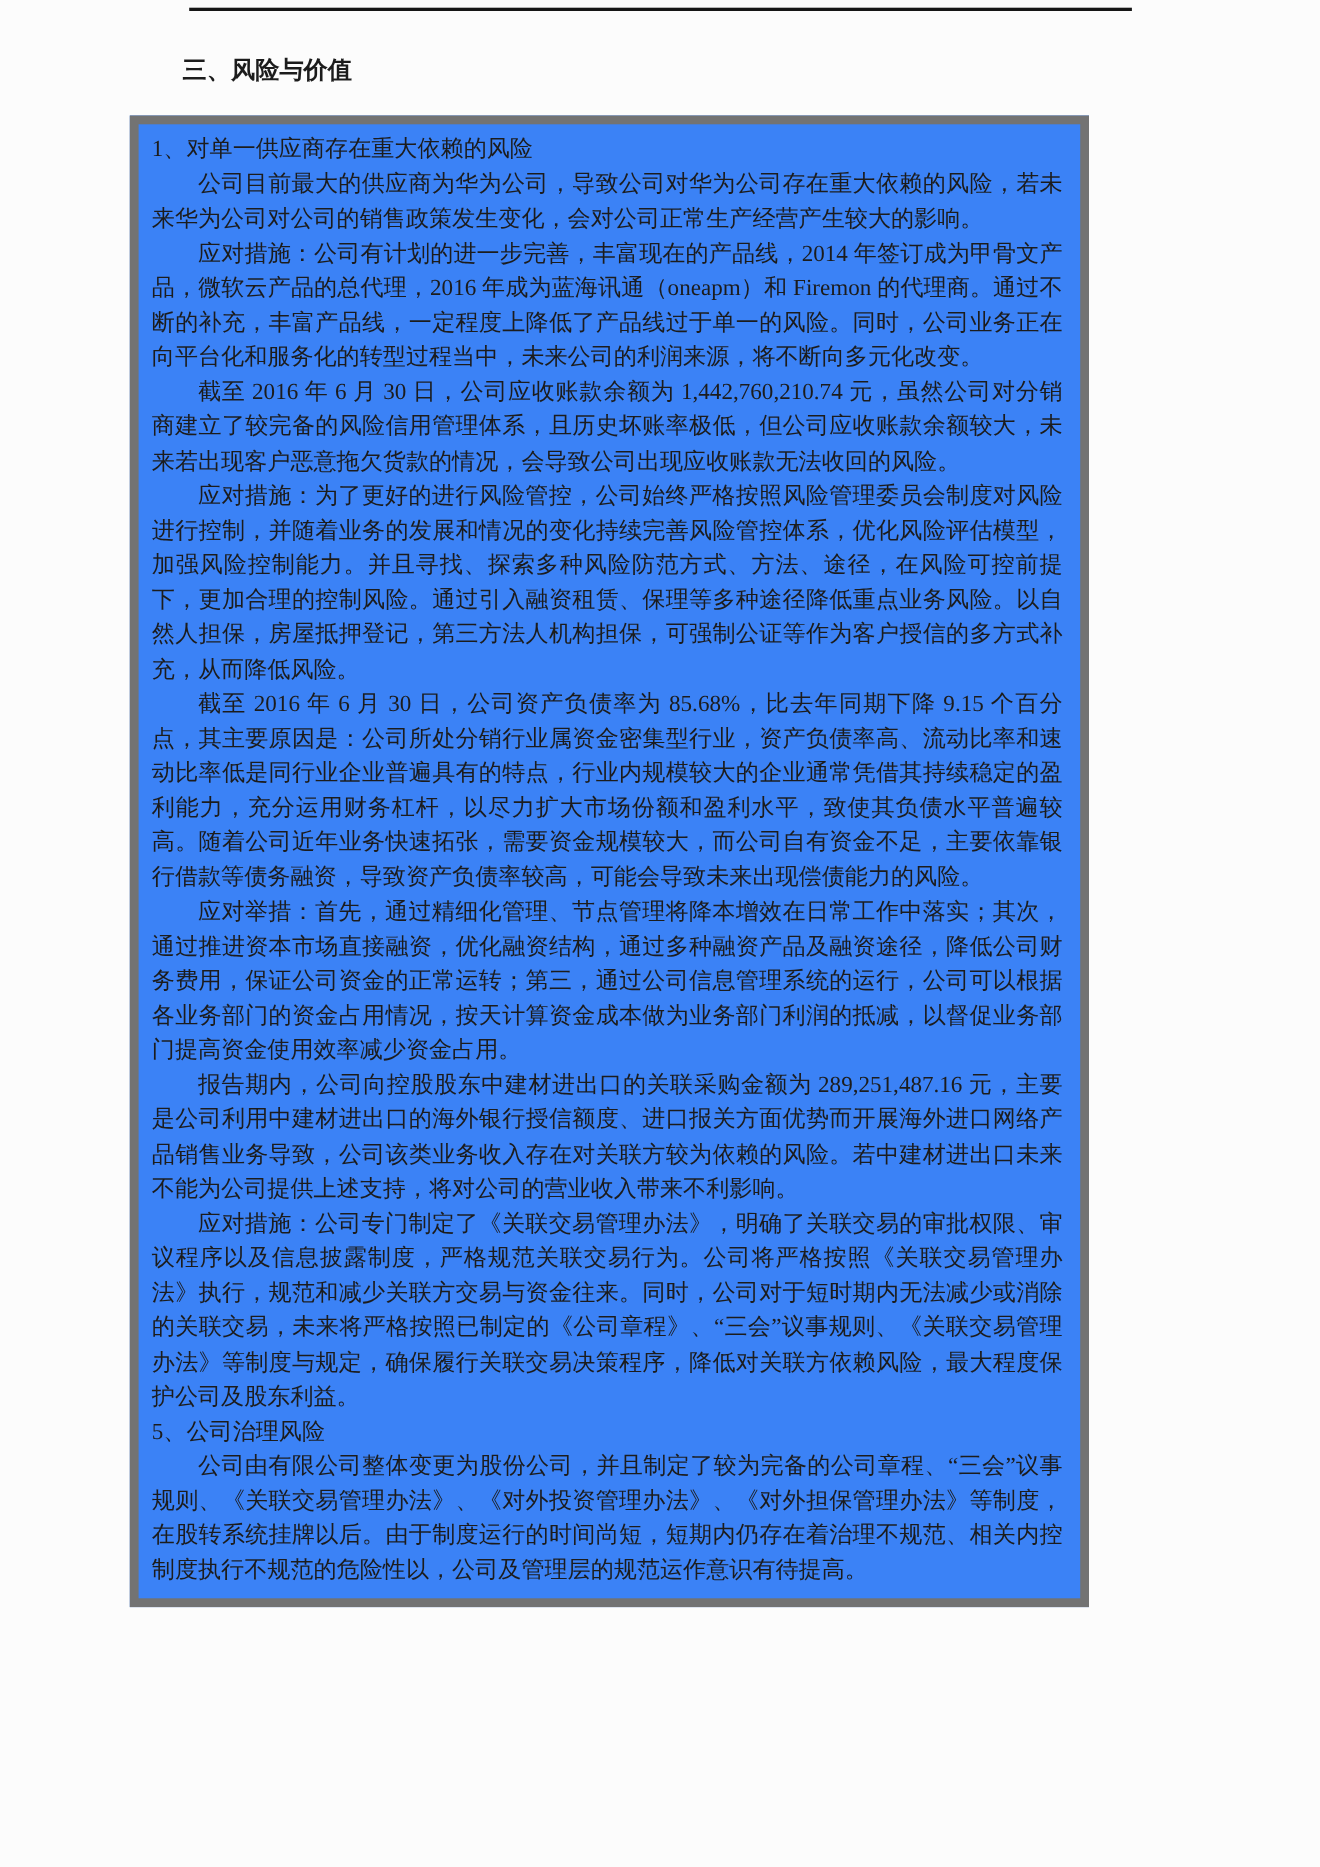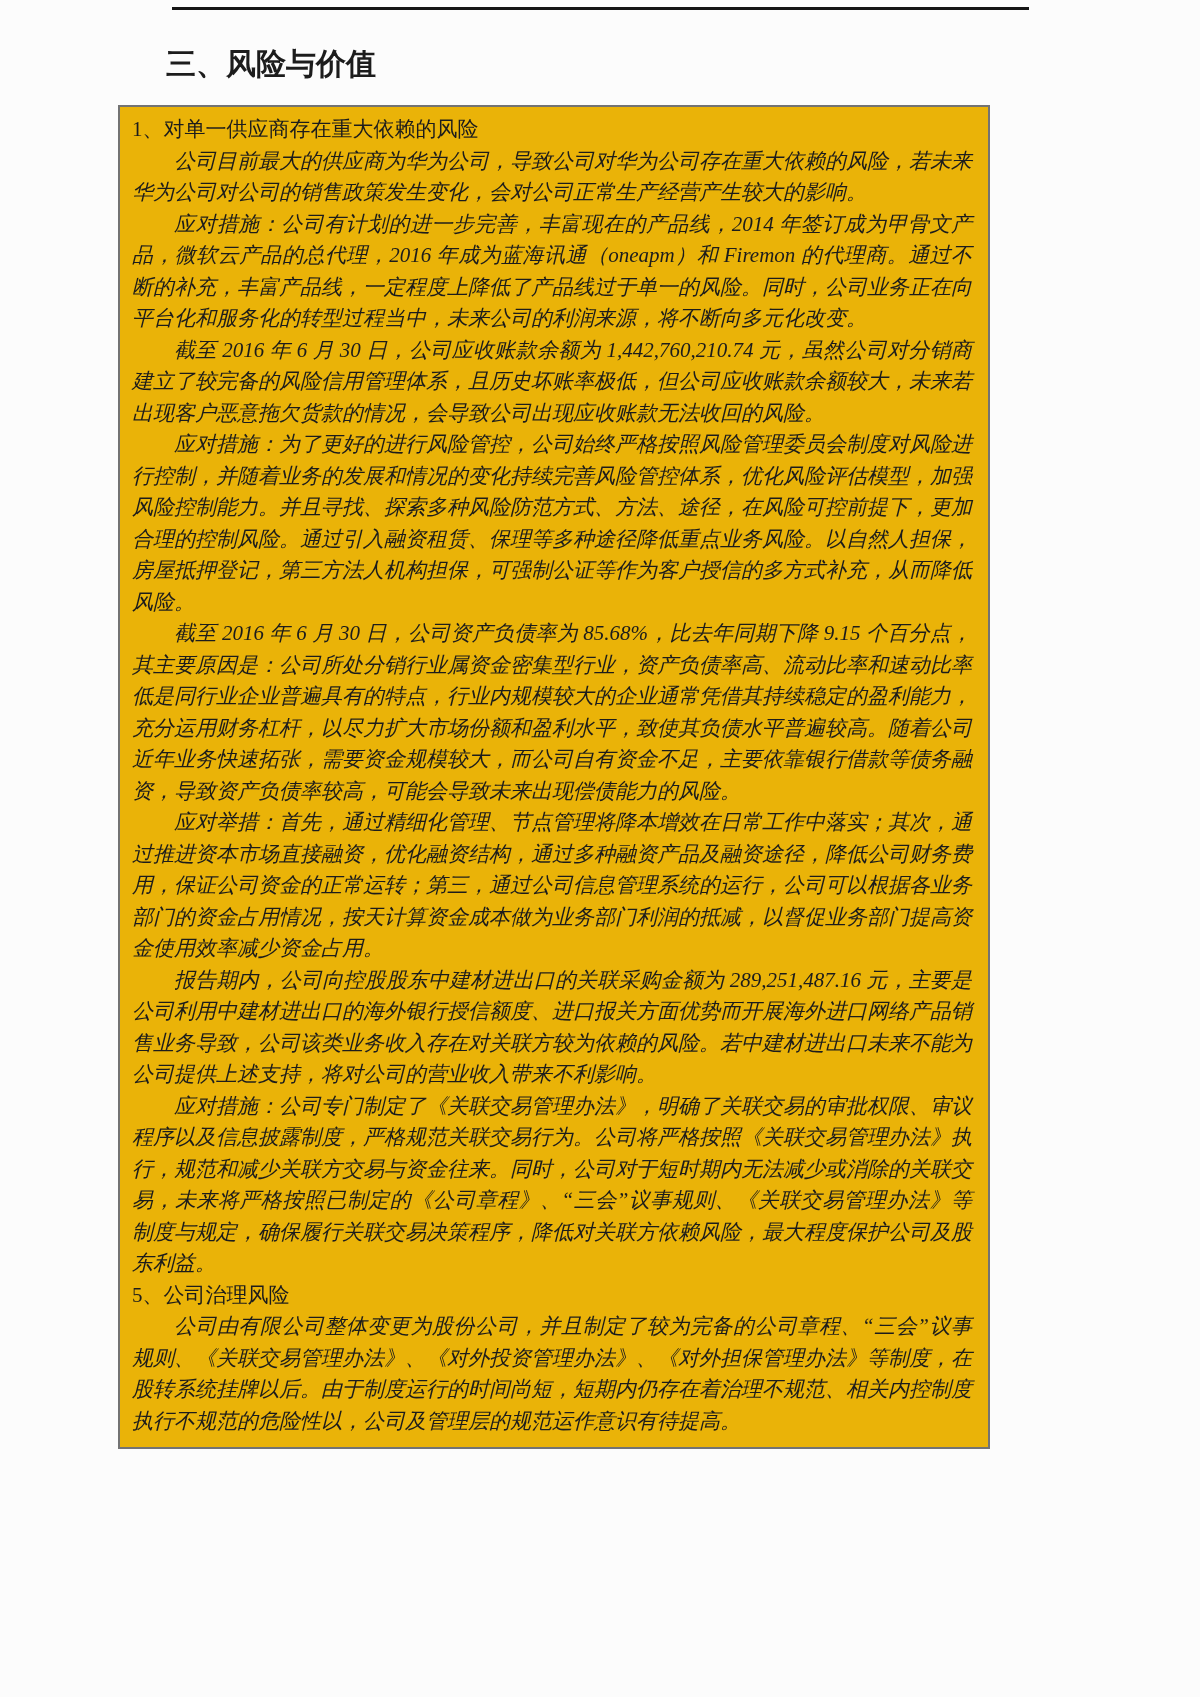--- a/index.html
+++ b/index.html
@@ -26,47 +26,46 @@
     line-height: 30px;
   }
   .header-rule {
     margin: 7px 0 0 172px;
     width: 857px;
     height: 3px;
     background: #161616;
   }
   .section-title {
     margin: 40px 12px 0 166px;
-    font-size: 30px;
+    font-size: 22px;
     font-weight: bold;
     line-height: 28px;
   }
   .risk-box {
     box-sizing: border-box;
     margin: 27px 0 0 118px;
     width: 872px;
     min-height: 1326px;
-    border: 2px solid #737373;
-    background: #eab308;
+    border: 8px solid #737373;
+    background: #3b82f6;
     padding: 7px 16px 10px 12px;
   }
   .risk-item { margin: 0; }
   .risk-title {
     font-size: 21px;
     line-height: 31.5px;
     text-align: left;
   }
   .risk-p {
     margin: 0;
     font-size: 21px;
     line-height: 31.5px;
     text-align: justify;
     text-indent: 2em;
     word-break: break-all;
-    font-style: italic;
   }
 </style>
 </head>
 <body>
 
 <div class="page">
 
 
   <div class="header-rule"></div>
 

